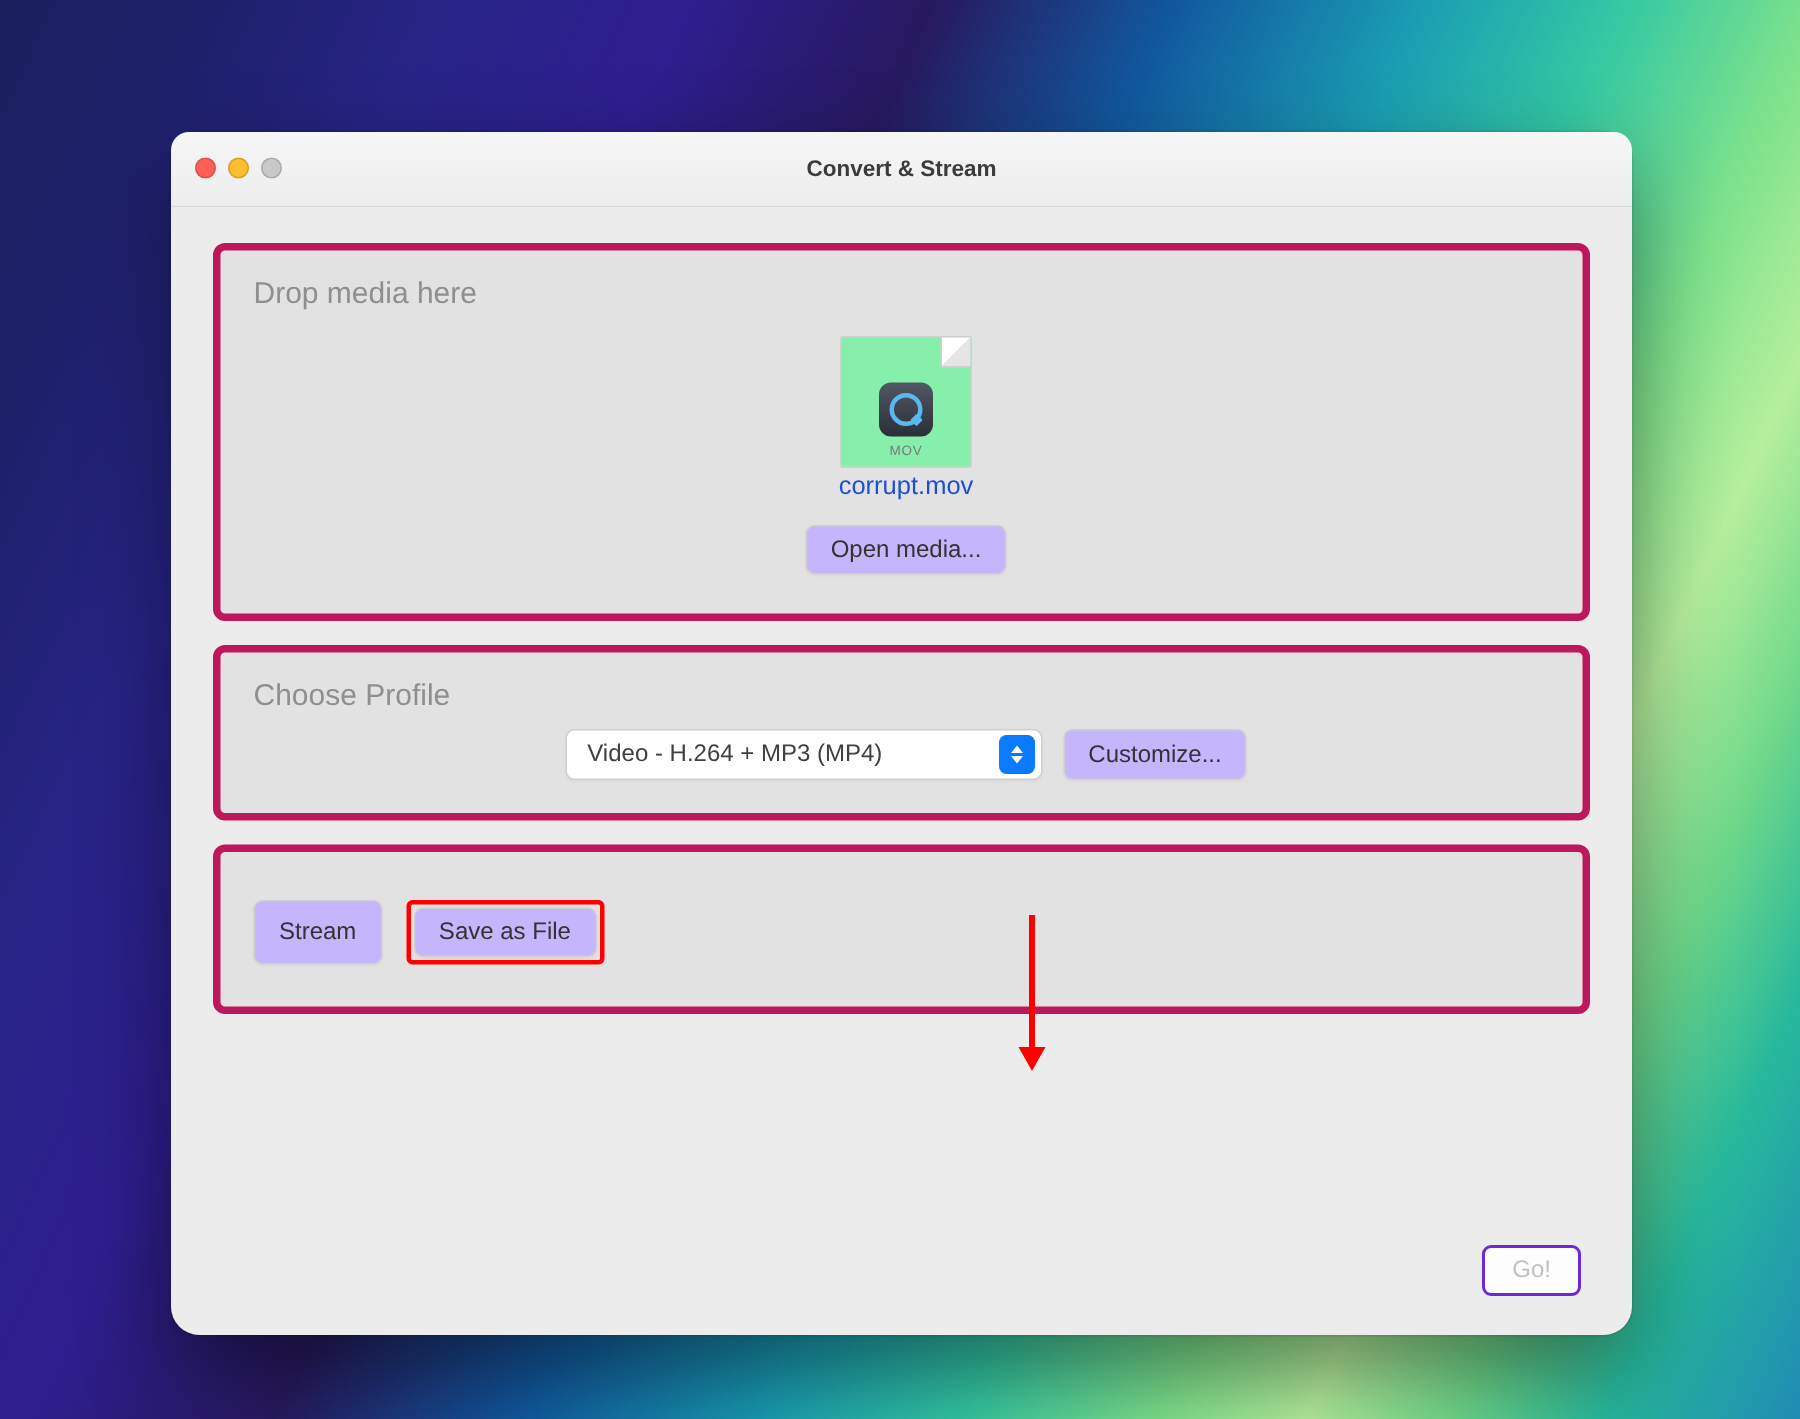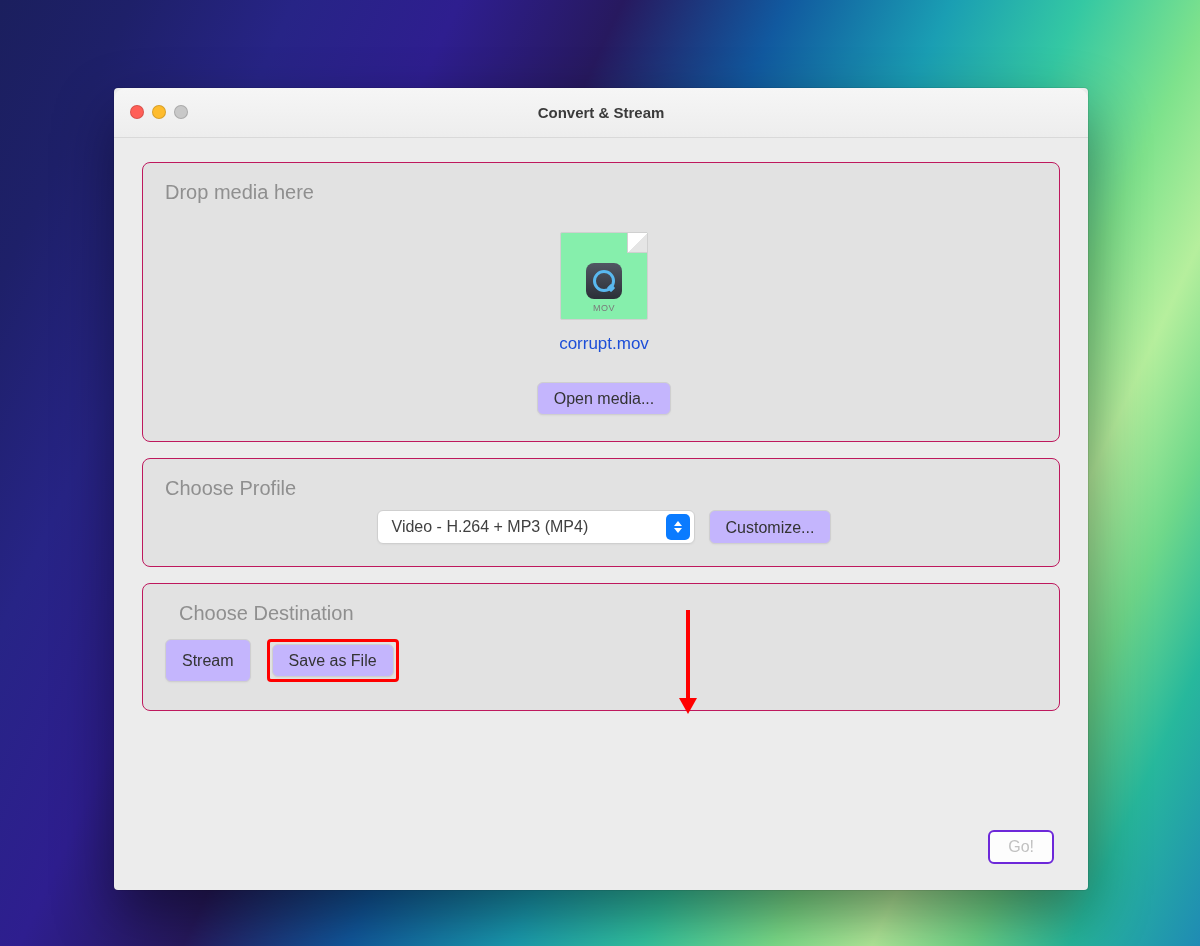--- a/index.html
+++ b/index.html
@@ -9,21 +9,21 @@
       #1b1f5e 0%, #1e2069 8%, #272486 18%, #2e1e8f 28%,
       #27195f 38%, #11599f 48%, #1a9eb3 58%, #34c8a3 66%,
       #7ee28c 74%, #b6ef9d 80%, #6fd88a 86%, #27b89c 92%, #1f8bb4 100%);
   }
 
   .window {
     position: absolute;
     left: 114px; top: 88px;
     width: 974px; height: 802px;
     background: #ececec;
-    border-radius: 4px;
+    border-radius: 19px;
     box-shadow: 0 25px 60px rgba(0,0,0,.45), 0 0 0 1px rgba(0,0,0,.08);
     display: flex; flex-direction: column;
   }
   .titlebar {
     height: 50px;
     border-bottom: 1px solid #d9d9d9;
     background: linear-gradient(#f6f6f6,#ededed);
     border-top-left-radius: 12px; border-top-right-radius: 12px;
     display: flex; align-items: center; justify-content: center;
     position: relative;
@@ -32,24 +32,23 @@
   .dot { width: 14px; height: 14px; border-radius: 50%; border: .5px solid rgba(0,0,0,.15); }
   .dot.close { background: #ff5f57; }
   .dot.min   { background: #febc2e; }
   .dot.max   { background: #c8c8c8; }
   .title { font-size: 15px; font-weight: 600; color: #3b3b3b; }
 
   .content { flex: 1; padding: 24px 28px 22px 28px; display: flex; flex-direction: column; gap: 16px; }
 
   .panel {
     background: #e2e2e2;
-    border: 1px solid #be185d;
+    border: 5px solid #be185d;
     border-radius: 8px;
     padding: 18px 16px 22px 22px;
-    gap: 12px;
   }
   .panel-title { font-size: 20px; color: #8f8f8f; font-weight: 400; margin-bottom: 6px; }
 
   .drop { display:flex; flex-direction:column; align-items:center; }
   .file-icon { width: 88px; height: 88px; background:#86efac; border:1px solid #d0d0d0; border-radius:2px; position:relative; margin-top:10px; }
   .file-fold { position:absolute; right:0; top:0; width:20px; height:20px; background:linear-gradient(135deg,#fff 50%,#e5e5e5 50%); border-left:1px solid #d0d0d0; border-bottom:1px solid #d0d0d0; }
   .qt-badge { position:absolute; left:50%; top:30px; transform:translateX(-50%); width:36px; height:36px; border-radius:8px; background:linear-gradient(#515763,#2b2f38); display:flex; align-items:center; justify-content:center; }
   .qt-q { width:22px; height:22px; border-radius:50%; border:3px solid #59b8f0; position:relative; }
   .qt-q::after { content:""; position:absolute; right:-2px; bottom:-2px; width:6px; height:6px; background:#59b8f0; border-radius:1px; transform:rotate(45deg); }
   .file-ext { position:absolute; bottom:6px; left:0; right:0; text-align:center; font-size:9px; letter-spacing:.5px; color:#7a7a7a; }
@@ -132,21 +131,20 @@
           <span class="popup-cap">
             <span class="chev up"></span>
               <span class="chev dn"></span>
           </span>
         </div>
         <button class="mac-btn">Customize...</button>
       </div>
     </div>
 
     <div class="panel" style="position:relative;">
-      <div class="panel-title" style="padding-left:14px;">Choose Destination</div>
       <div class="dest-row">
         <button class="mac-btn">Stream</button>
         <span class="highlight-box">
           <button class="mac-btn">Save as File</button>
         </span>
       </div>
     </div>
 
     <div class="footer" style="margin-top:auto;">
       <button class="go-btn">Go!</button>

